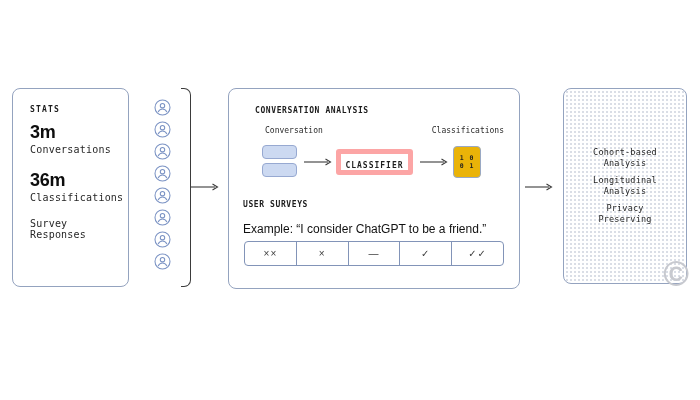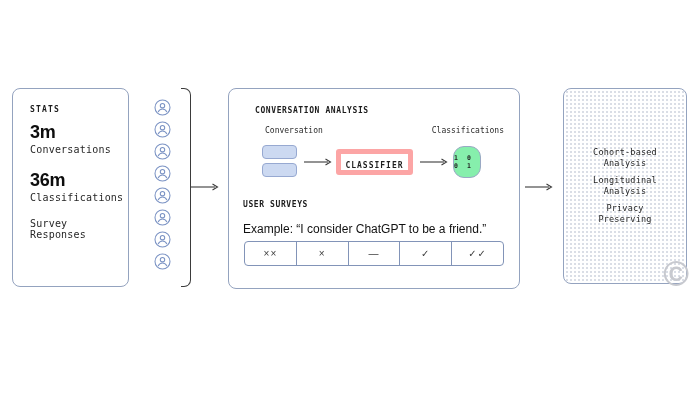--- a/index.html
+++ b/index.html
@@ -41,22 +41,22 @@
   .flow-arrow-1{left:74px;top:68px;}
   .flow-arrow-2{left:190px;top:68px;}
   .classifier-box{
     position:absolute;left:107px;top:60px;width:77px;height:26px;
     border:5px solid #fca5a5;border-radius:3px;box-sizing:border-box;
     display:flex;align-items:flex-end;justify-content:center;background:#fff;
   }
   .classifier-label{font-size:8px;font-weight:bold;letter-spacing:1px;color:#1f1f1f;}
   .binary-box{
     position:absolute;left:224px;top:57px;width:28px;height:32px;
-    border:1px solid #9aa9c4;border-radius:11px;box-sizing:border-box;background:#86efac;
-    display:flex;flex-direction:row;align-items:center;justify-content:center;
+    border:1px solid #9aa9c4;border-radius:4px;box-sizing:border-box;background:#eab308;
+    display:flex;flex-direction:column;align-items:center;justify-content:center;
   }
   .binary-line{font-size:6.5px;font-weight:bold;line-height:8px;letter-spacing:1px;color:#1f1f1f;}
   .us-header{left:14px;top:111px;}
   .example-text{position:absolute;left:14px;top:133px;font-size:12px;font-weight:normal;color:#111;}
   .scale{
     position:absolute;left:15px;top:152px;width:260px;height:25px;
     border:1px solid #8294b8;border-radius:4px;box-sizing:border-box;
     display:flex;background:#fff;overflow:hidden;
   }
   .scale-cell{

